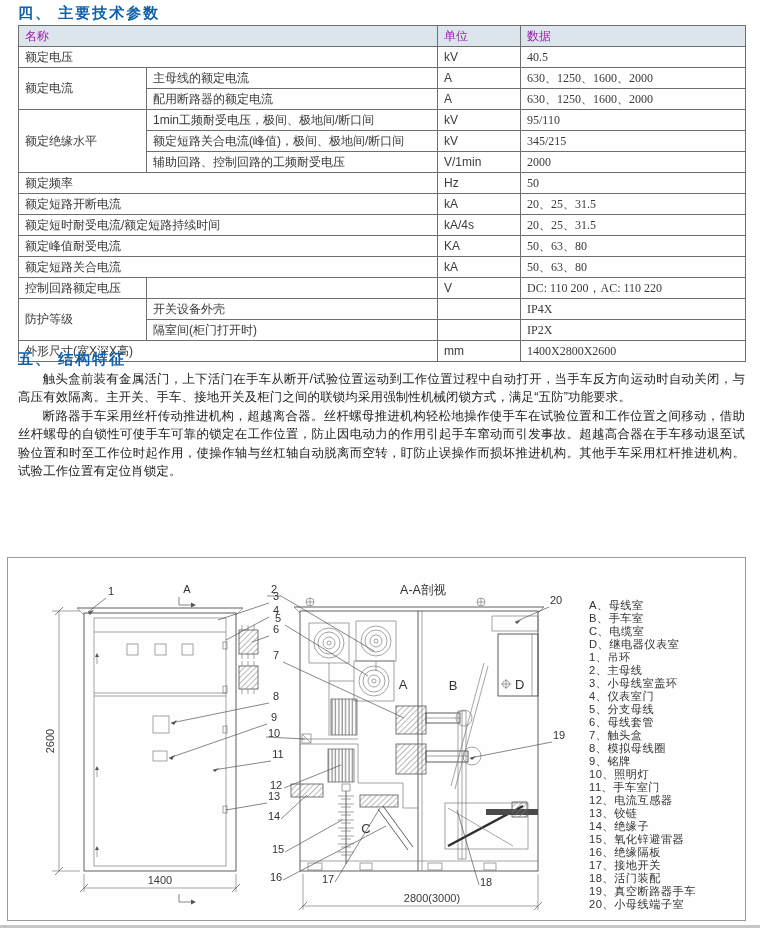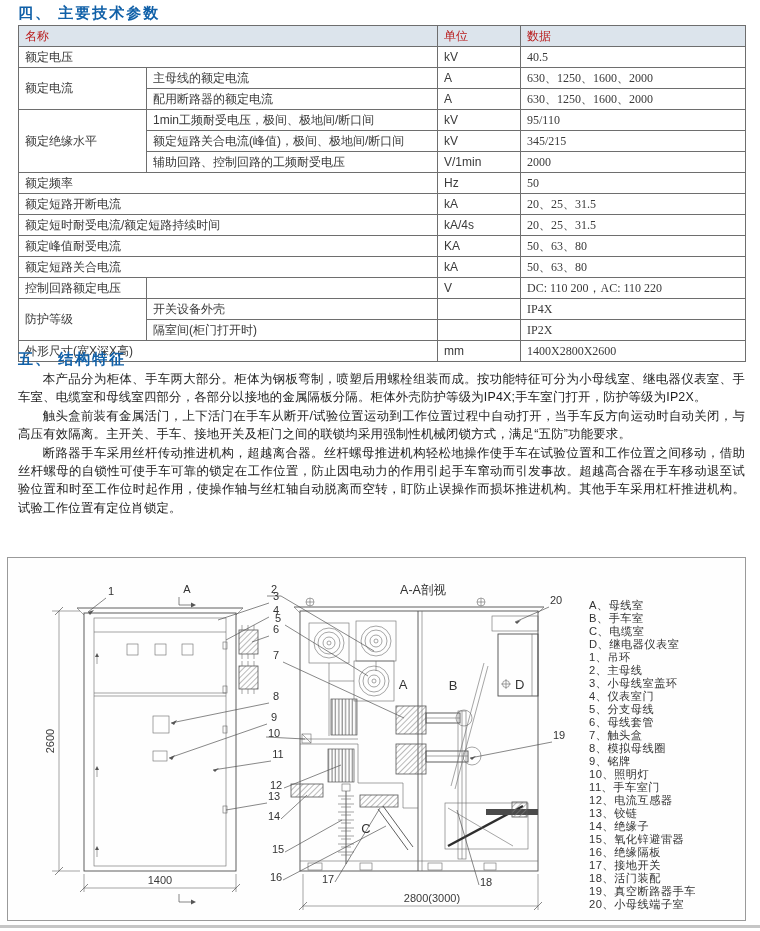--- a/index.html
+++ b/index.html
@@ -8,21 +8,21 @@
   .sec-title{position:absolute;left:18px;margin:0;font-size:15px;font-weight:bold;
              color:#1060a8;letter-spacing:2px;text-align:right;}
   #title4{top:4px;}
   #title5{top:350px;}
   
   table.params{position:absolute;left:18px;top:25px;width:727px;border-collapse:collapse;
                table-layout:fixed;font-size:12px;color:#3a3a3a;}
   table.params th,table.params td{border:1px solid #6e6e6e;height:20px;padding:0 6px;
                font-weight:normal;text-align:left;vertical-align:middle;white-space:nowrap;
                overflow:hidden;}
-  table.params thead th{background:#dce4ec;color:#b91c1c;}
+  table.params thead th{background:#dce4ec;color:#a21caf;}
   td.c-unit,th.c-unit{padding-left:15px;}
   td.c-data,th.c-data{padding-left:26px;font-family:Liberation Serif, serif;}
   td.c-name,th.c-name{padding-left:12px;}
   td.c-sub{padding-left:10px;}
   
   .paras{position:absolute;left:18px;top:370px;width:727px;font-size:12.4px;
          line-height:18.4px;text-align:justify;color:#1c1c1c;letter-spacing:0.2px;}
   .paras p{margin:0;text-indent:2em;}
   
   .diagram-box{position:absolute;left:7px;top:557px;width:739px;height:364px;
@@ -135,21 +135,20 @@
       <td class="c-name" colspan="2">外形尺寸(宽X深X高)</td>
       <td class="c-unit">mm</td>
       <td class="c-data">1400X2800X2600</td>
     </tr>
   </tbody>
 </table>
 
 <h2 class="sec-title" id="title5">五、 结构特征</h2>
 
 <div class="paras">
-  <p>本产品分为柜体、手车两大部分。柜体为钢板弯制，喷塑后用螺栓组装而成。按功能特征可分为小母线室、继电器仪表室、手车室、电缆室和母线室四部分，各部分以接地的金属隔板分隔。柜体外壳防护等级为IP4X;手车室门打开，防护等级为IP2X。</p>
   <p>触头盒前装有金属活门，上下活门在手车从断开/试验位置运动到工作位置过程中自动打开，当手车反方向运动时自动关闭，与高压有效隔离。主开关、手车、接地开关及柜门之间的联锁均采用强制性机械闭锁方式，满足“五防”功能要求。</p>
   <p>断路器手车采用丝杆传动推进机构，超越离合器。丝杆螺母推进机构轻松地操作使手车在试验位置和工作位置之间移动，借助丝杆螺母的自锁性可使手车可靠的锁定在工作位置，防止因电动力的作用引起手车窜动而引发事故。超越高合器在手车移动退至试验位置和时至工作位时起作用，使操作轴与丝杠轴自动脱离而空转，盯防止误操作而损坏推进机构。其他手车采用杠杆推进机构。试验工作位置有定位肖锁定。</p>
 </div>
 
 <div class="diagram-box">
 <svg width="737" height="362" viewBox="0 0 737 362">
   <defs>
     <pattern id="h45" patternUnits="userSpaceOnUse" width="4" height="4" patternTransform="rotate(45)">
       <line x1="0" y1="0" x2="0" y2="4" stroke="#808080" stroke-width="1.1"></line>
     </pattern>

